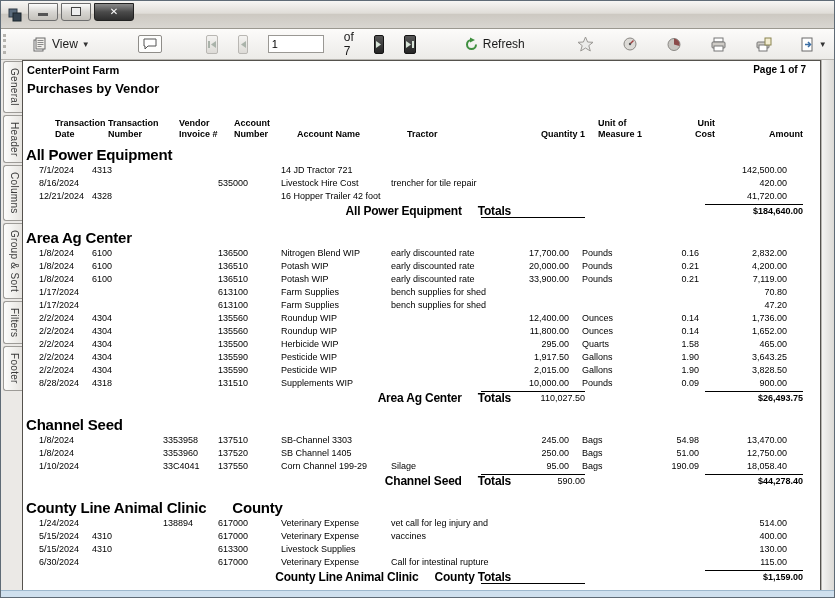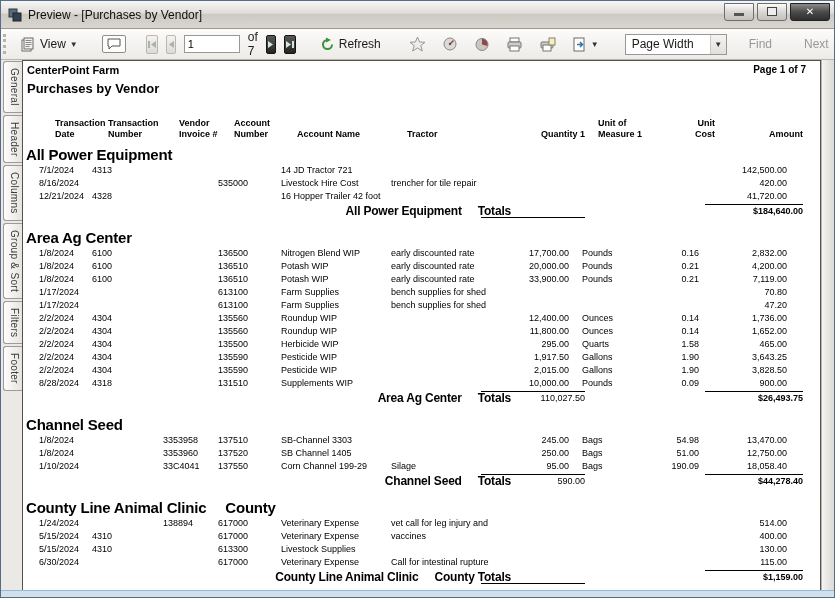--- a/index.html
+++ b/index.html
@@ -12,21 +12,21 @@
   .titletext{font-size:12px;color:#111;flex:1;white-space:nowrap;}
   .winbtns{display:flex;gap:3px;align-items:flex-start;margin-top:-6px;}
   .wbtn{width:30px;height:18px;border:1px solid #6e6e6e;border-radius:0 0 3px 3px;
     background:linear-gradient(#fcfcfc,#d8d6d2 50%,#c4c1bb);display:flex;align-items:center;justify-content:center;
     font-size:10px;color:#333;box-sizing:border-box;}
   .wbtn.close{background:linear-gradient(#8b8b8b,#4a4a4a 50%,#2e2e2e);color:#fff;border-color:#222;font-weight:bold;width:40px;}
   .wbtn .glyph{line-height:1;}
   .restore-box{width:8px;height:7px;border:1px solid #444;background:#eee;}
   .min-bar{width:10px;height:3px;background:#555;margin-top:6px;}
   
-  .toolbar{height:30px;flex:0 0 30px;display:flex;align-items:center;gap:8px;padding:0 6px 0 2px;
+  .toolbar{height:30px;flex:0 0 30px;display:flex;align-items:center;gap:20px;padding:0 6px 0 2px;
     background:linear-gradient(#fcfbfa,#ecebe8);border-bottom:1px solid #b7b5b0;font-size:12px;color:#1a1a1a;}
   .grip{width:3px;height:20px;border-left:3px dotted #b5b3ae;margin-right:2px;}
   .tbtn{display:flex;align-items:center;gap:4px;padding:2px 4px;border-radius:2px;cursor:default;}
   .tsep{width:1px;height:20px;background:#c8c6c2;margin:0 2px;}
   .caret{font-size:8px;color:#333;}
   .navbtn{width:18px;height:17px;border:1px solid #b9b7b3;border-radius:2px;display:flex;align-items:center;justify-content:center;
     background:linear-gradient(#f4f3f1,#dddbd7);}
   .navbtn.on{background:linear-gradient(#585858,#242424);border-color:#141414;}
   .pageinput{width:48px;height:16px;border:1px solid #9a9archive8;border:1px solid #9a9894;background:#fff;font-size:11px;padding:0 3px;font-family:"Liberation Sans",sans-serif;}
   .combo{display:flex;align-items:center;height:19px;border:1px solid #9a9894;background:#fff;margin-left:2px;}
@@ -52,39 +52,38 @@
   .rpt-company{font-size:11px;font-weight:bold;}
   .rpt-title{font-size:13px;font-weight:bold;margin-top:5px;}
   .rpt-right{width:150px;text-align:right;font-size:10px;font-weight:bold;}
   .colheaders{display:grid;grid-template-columns:53px 71px 55px 63px 110px 114px 64px 91px 39px 88px;
     padding-left:32px;margin-top:22px;font-size:9px;font-weight:bold;line-height:11px;align-items:end;white-space:pre-line;}
   .rrow{display:grid;grid-template-columns:53px 71px 55px 63px 110px 114px 64px 91px 39px 88px;
     padding-left:16px;font-size:9px;line-height:13px;color:#000;}
   .r{text-align:right;}
   .c-uom{padding-left:13px;}
   .ghead{font-size:15px;font-weight:bold;padding-left:3px;margin-top:11px;line-height:18px;letter-spacing:-0.2px;}
-  .ghead .g2{margin-left:19px;}
+  .ghead .g2{margin-left:26px;}
   .trow{display:grid;grid-template-columns:466px 64px 91px 39px 88px;padding-left:32px;margin-top:1px;align-items:end;}
   .tlabel{text-align:right;font-size:12px;font-weight:bold;padding-right:10px;line-height:14px;letter-spacing:-0.2px;}
   .tlabel .tword{margin-left:16px;}
   .t-qty{border-top:1px solid #000;margin-left:-40px;text-align:right;font-size:9px;line-height:13px;}
   .t-amt{border-top:1px solid #000;margin-left:-10px;text-align:right;font-size:9px;font-weight:bold;line-height:13px;}
   .g1{ margin-top:6px; }
 </style>
 </head>
 <body>
 
 <div class="window">
 
   <div class="titlebar">
     <svg class="titleicon" viewBox="0 0 16 16">
       <rect x="2" y="2" width="8" height="8" fill="#5a6b7c" stroke="#2e3b47"></rect>
       <rect x="6" y="6" width="8" height="8" fill="#33414e" stroke="#1d262d"></rect>
     </svg>
-    <span class="titletext">Preview - [Purchases by Vendor]</span>
     <div class="winbtns">
       <div class="wbtn">
           <span class="min-bar"></span>
         </div>
       <div class="wbtn">
           <span class="restore-box"></span>
         </div>
       <div class="wbtn close">
           <span class="glyph">✕</span>
         </div>

